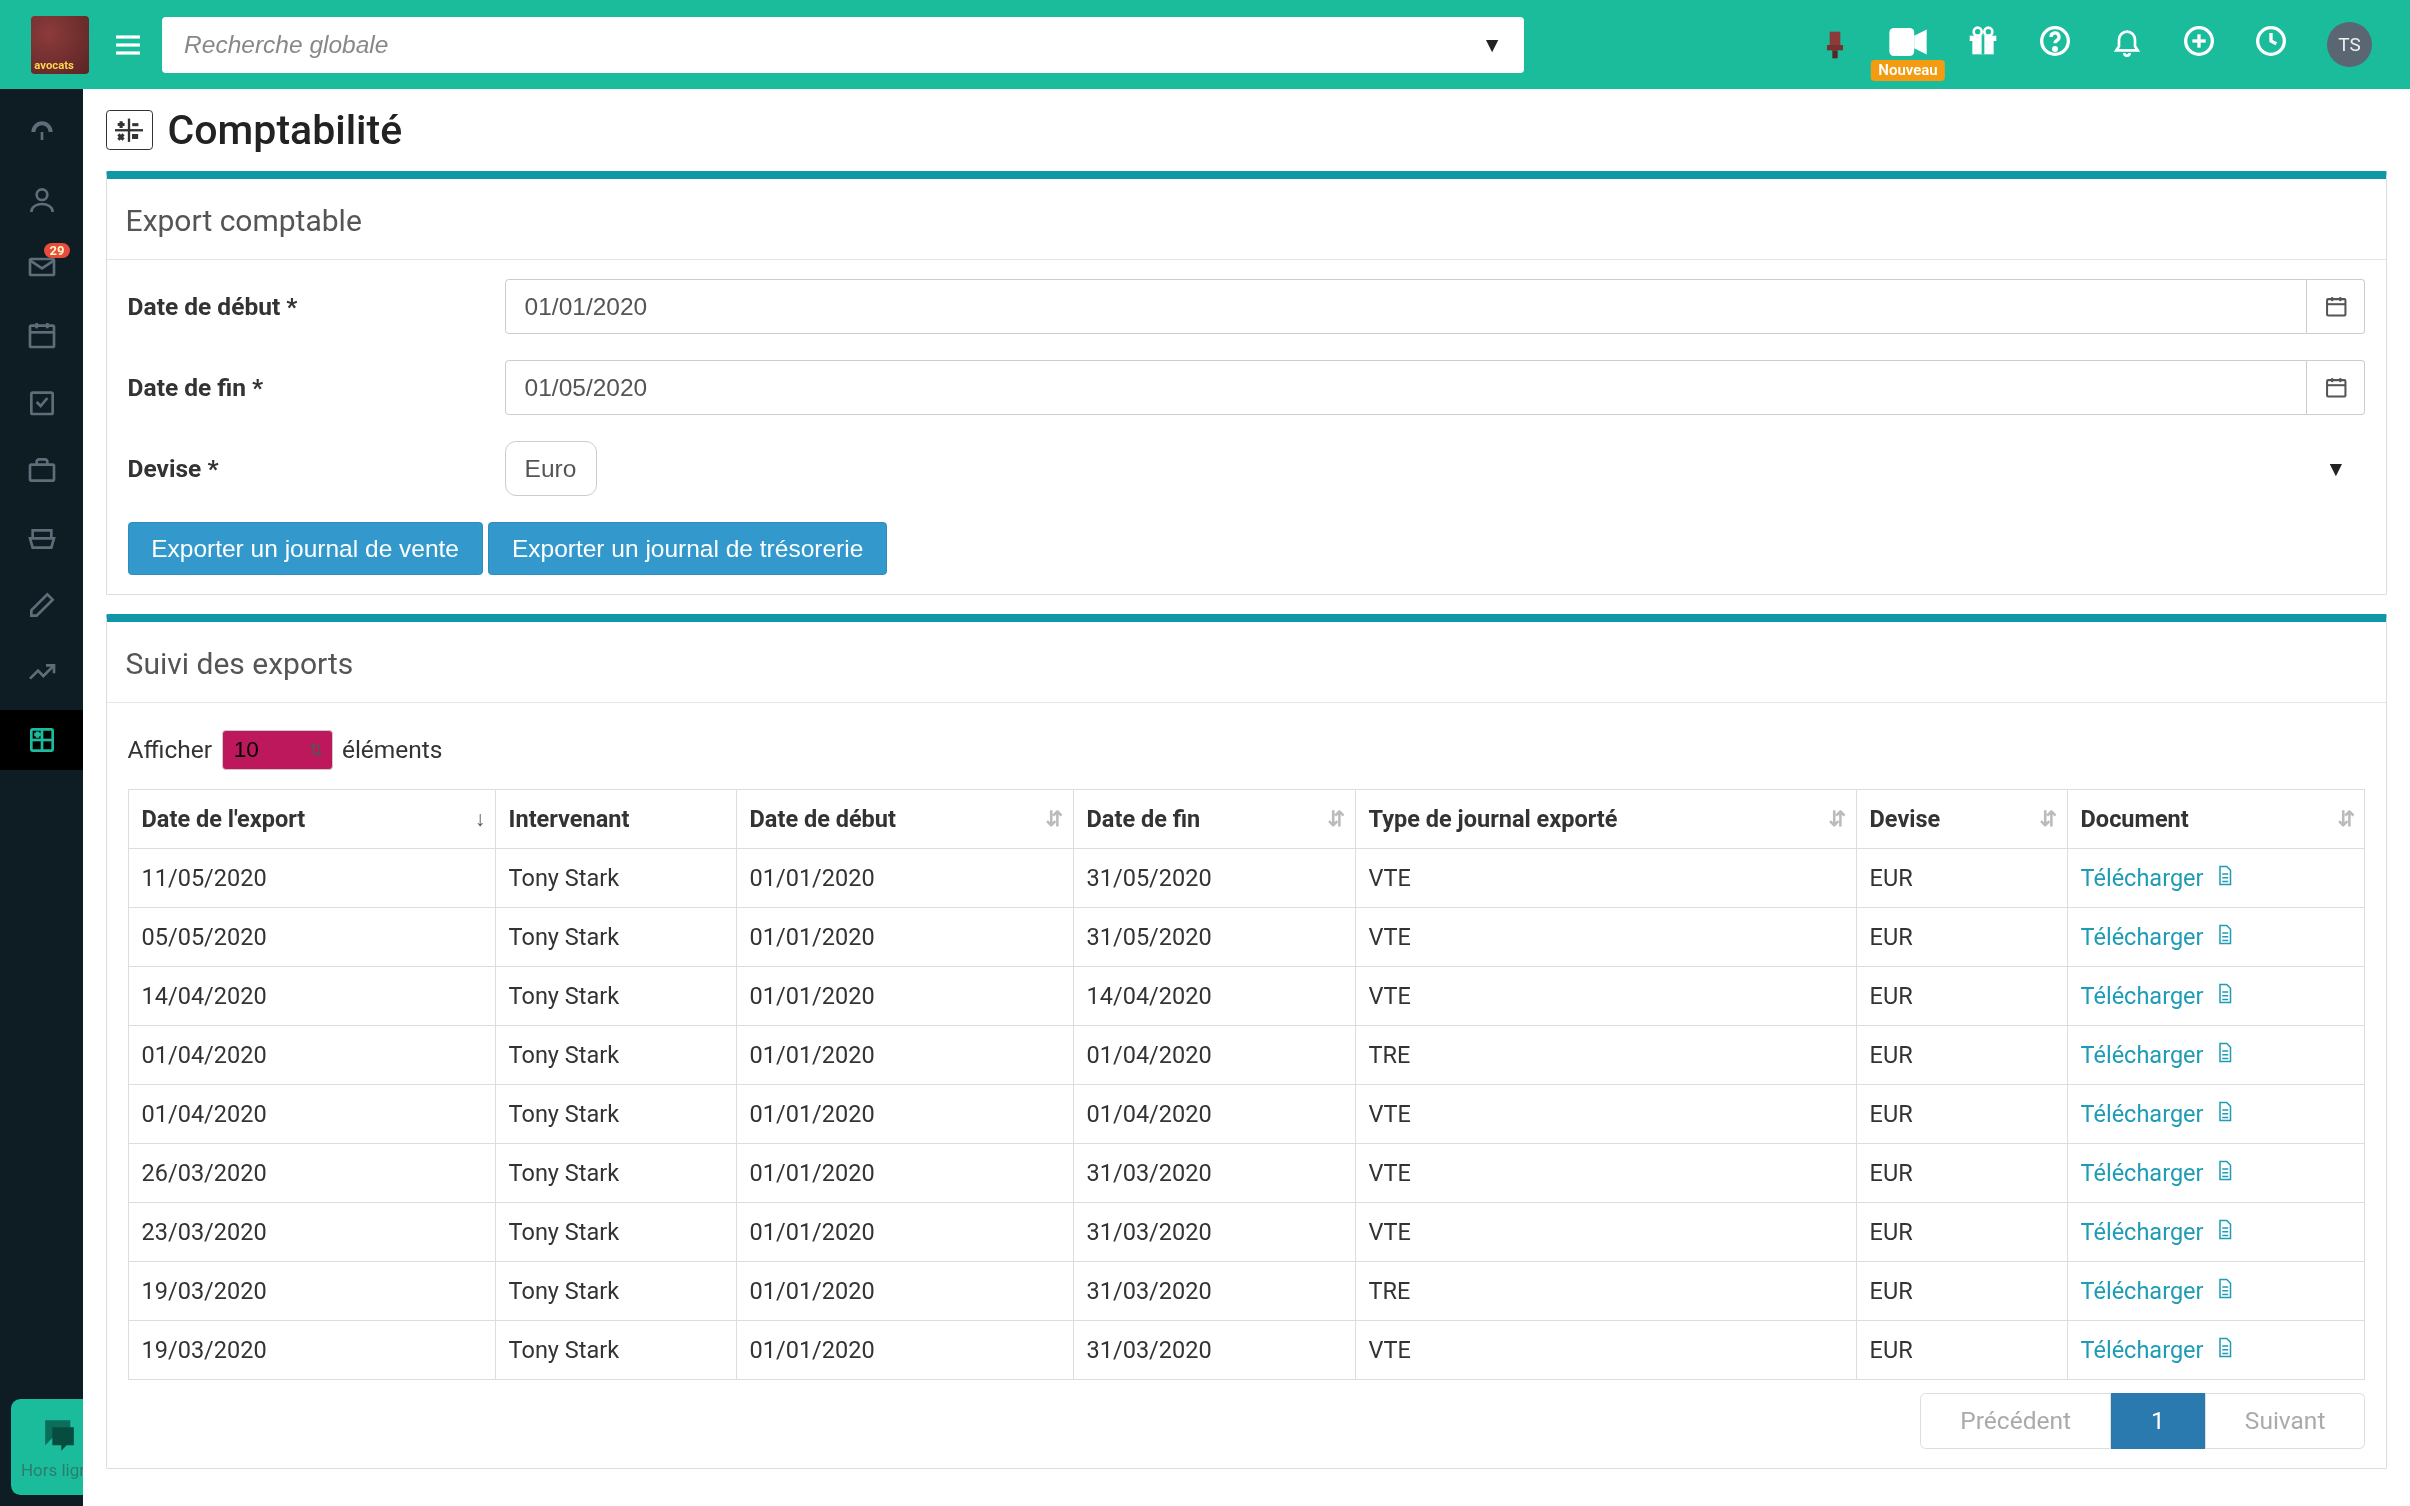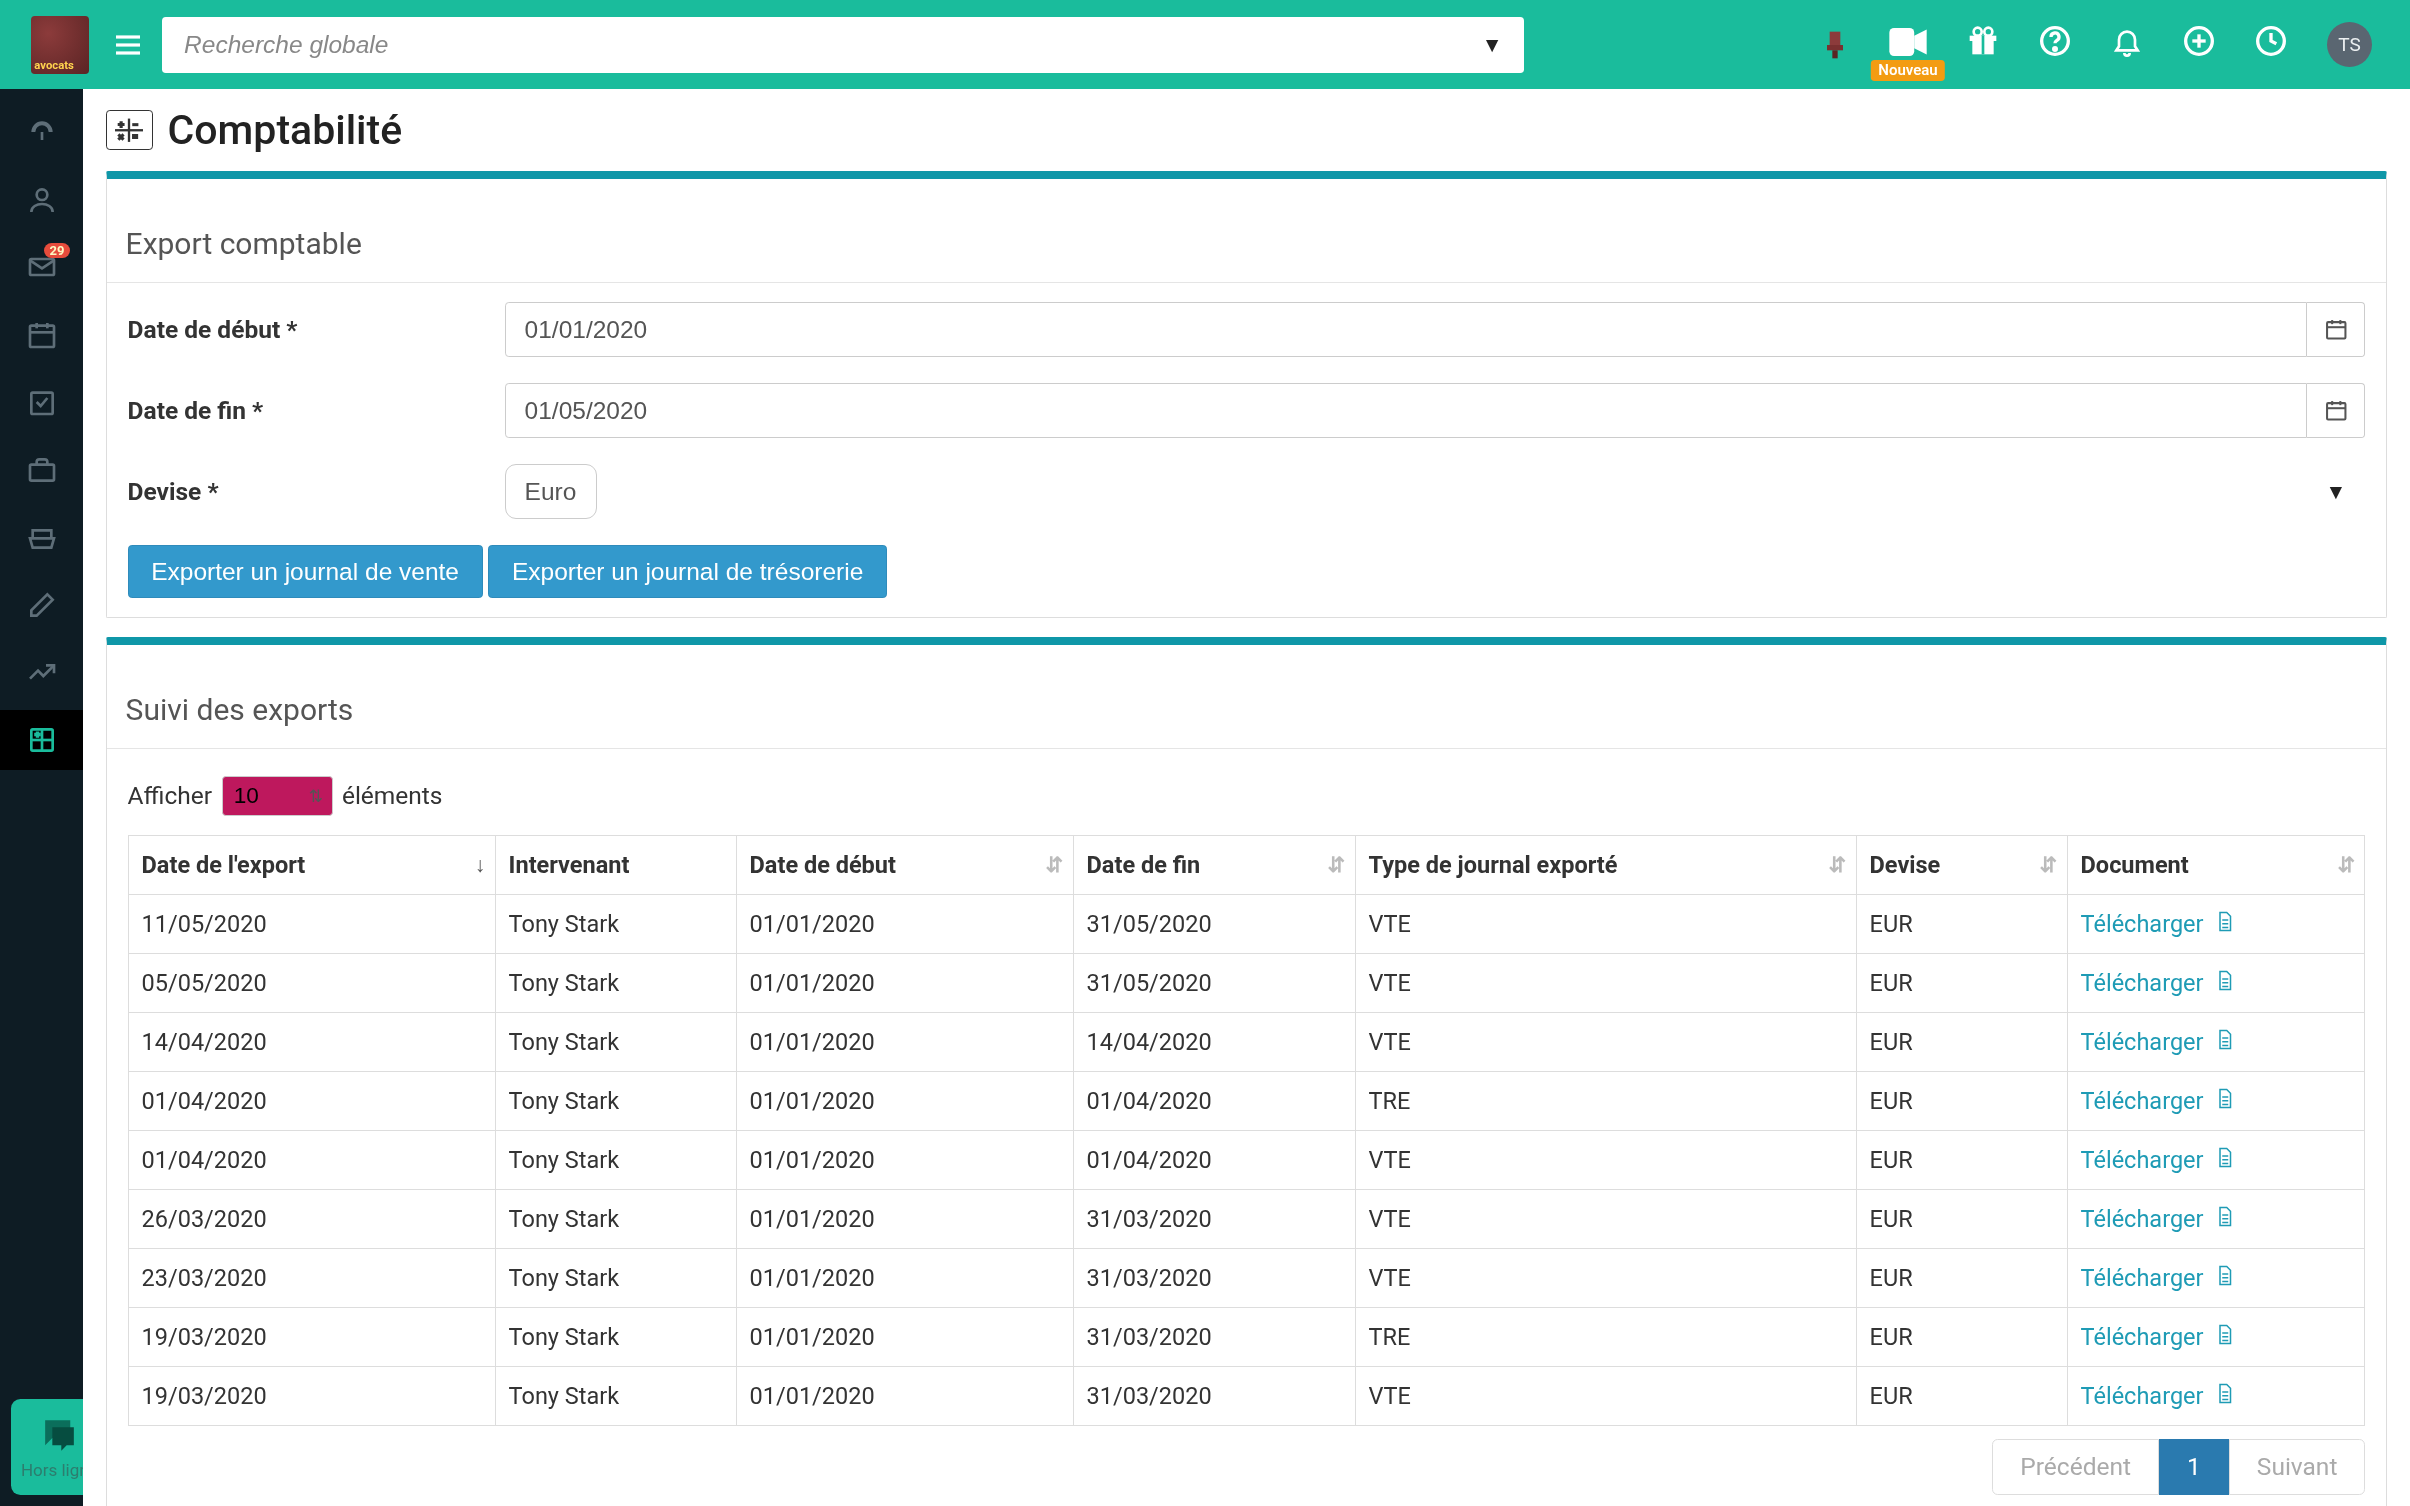--- a/index.html
+++ b/index.html
@@ -36,21 +36,21 @@
   .chat-bubble svg{width:43px;height:43px;fill:#0b6e5b;}
   .chat-bubble span{color:#2d7d6e;font-size:17px;margin-top:3.8px;}
 
   
   .main{position:absolute;top:89px;left:83px;right:0;bottom:0;background:#fff;padding:17px 22.6px;overflow:hidden;}
   .page-title-row{display:flex;align-items:center;gap:15px;margin-bottom:17px;}
   .page-title-icon{width:47px;height:40px;border:1.9px solid #333;border-radius:3.8px;display:flex;align-items:center;justify-content:center;font-size:21px;}
   h1.page-title{font-size:41px;font-weight:500;color:#222;}
 
   .panel{border:0.9px solid #ddd;border-top:8.5px solid #0f97a8;border-radius:1.9px;margin-bottom:19px;background:#fff;}
-  .panel-header{padding:24px 19px 21px 19px;border-bottom:0.9px solid #e5e5e5;margin-top:23px;}
+  .panel-header{padding:24px 19px 21px 19px;border-bottom:0.9px solid #e5e5e5;}
   .panel-header h2{font-size:30px;font-weight:400;color:#555;}
   .panel-body{padding:19px 21px;}
 
   .form-row{display:flex;align-items:center;margin-bottom:26px;}
   .form-label{width:377px;font-size:24.5px;font-weight:700;color:#333;}
   .input-group{flex:1;display:flex;}
   .form-input,.form-select{flex:1;height:55px;border:0.9px solid #ccc;border-radius:3.8px 0 0 3.8px;padding:0 19px;font-size:24.5px;color:#555;background:#fff;}
   .form-select{border-radius:11px;appearance:none;}
   .select-wrap{flex:1;position:relative;}
   .select-wrap .caret{position:absolute;right:19px;top:50%;transform:translateY(-50%);font-size:21px;color:#222;pointer-events:none;}
@@ -67,21 +67,21 @@
   table.datatable{width:100%;border-collapse:collapse;}
   table.datatable th,table.datatable td{border:0.9px solid #ddd;padding:15px 13px;font-size:23.5px;text-align:left;}
   table.datatable th{font-weight:700;color:#333;position:relative;}
   .sort-ic{position:absolute;right:9.4px;top:50%;transform:translateY(-50%);color:#bbb;font-size:21px;}
   .sort-ic.active{color:#555;}
   .dl-link{color:#1e9bb5;cursor:pointer;margin-top:37px;}
   .dl-link .file-ic{color:#1e9bb5;margin-left:5.6px;}
 
   
   .pagination{display:flex;justify-content:flex-end;align-items:center;gap:0;margin-top:13px;}
-  .pag-btn{height:56px;padding:0 27px;border:0.9px solid #ddd;font-size:24.5px;color:#aaa;display:flex;align-items:center;background:#fff;}
+  .pag-btn{height:56px;padding:0 39px;border:0.9px solid #ddd;font-size:24.5px;color:#aaa;display:flex;align-items:center;background:#fff;}
   .pag-btn.first{border-radius:5.6px 0 0 5.6px;}
   .pag-btn.last{border-radius:0 5.6px 5.6px 0;}
   .pag-btn.page{background:#2a7aaf;color:#fff;border-color:#2a7aaf;}
 </style>
 </head>
 <body>
 
 <div class="topbar">
   <div class="logo-box">
       <div class="logo"></div>

